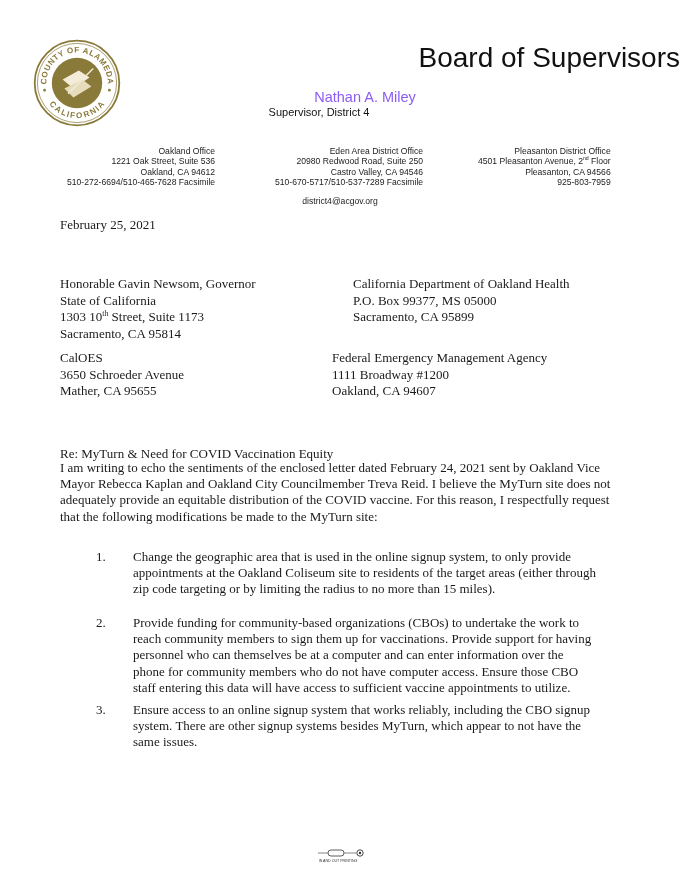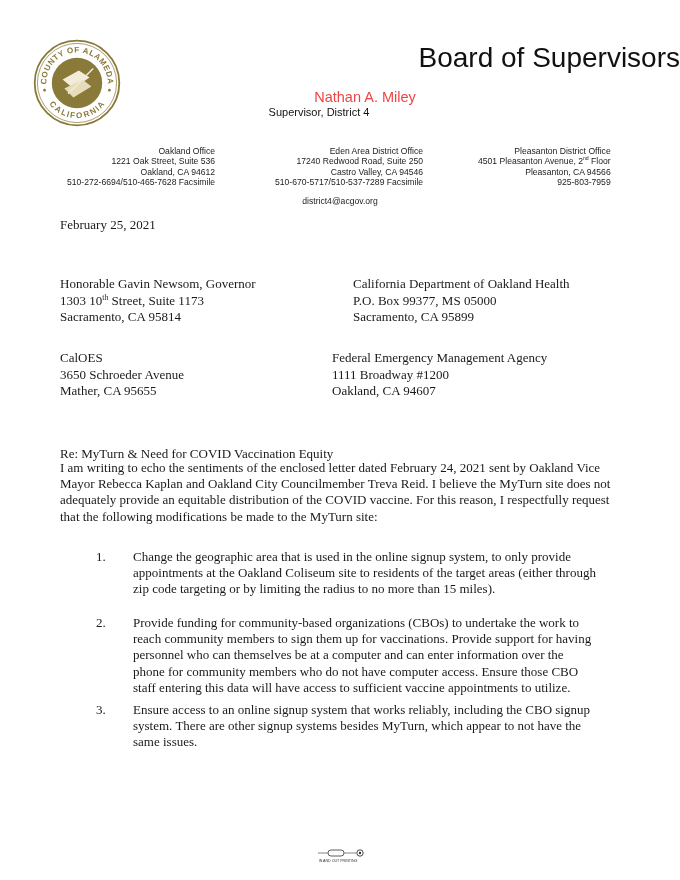--- a/index.html
+++ b/index.html
@@ -1,21 +1,21 @@
 <!DOCTYPE html>
 <html><head>
 <meta charset="utf-8">
 <style>
   html, body { margin: 0; padding: 0; background: #ffffff; }
   body { width: 680px; height: 880px; position: relative; overflow: hidden; color: #1a1a1a; }
   .sans { font-family: "Liberation Sans", sans-serif; }
   .serif { font-family: "Liberation Serif", serif; }
   #seal { position: absolute; left: 32px; top: 38px; width: 90px; height: 90px; }
   #title { position: absolute; left: 0; top: 42px; width: 680px; text-align: right; padding-left: 48px; box-sizing: border-box; font-size: 28px; color: #111; }
-  #sup-name { position: absolute; left: 0; top: 89px; width: 680px; text-align: center; padding-left: 50px; box-sizing: border-box; font-size: 14.5px; color: #ef4444; }
+  #sup-name { position: absolute; left: 0; top: 89px; width: 680px; text-align: center; padding-left: 50px; box-sizing: border-box; font-size: 14.5px; color: #8b5cf6; }
   #sup-title { position: absolute; left: 0; top: 106px; width: 588px; text-align: center; padding-left: 50px; box-sizing: border-box; font-size: 11px; color: #111; }
   .office { position: absolute; top: 146px; font-size: 8.6px; line-height: 10.4px; color: #222; text-align: right; }
   .office div { white-space: nowrap; }
   #office-0 { left: 67px; }
   #office-1 { left: 275px; }
   #office-2 { left: 478px; }
   sup { font-size: 60%; line-height: 0; vertical-align: super; }
   #email { position: absolute; top: 196px; left: 0; width: 680px; text-align: center; font-size: 8.6px; color: #222; }
   #date { position: absolute; top: 217px; left: 60px; font-size: 13px; }
   .addr { position: absolute; font-size: 13px; line-height: 16.5px; }
@@ -63,37 +63,38 @@
 <div id="sup-title" class="sans">Supervisor, District 4</div>
 
 <div id="office-0" class="office sans">
   <div>Oakland Office</div>
   <div>1221 Oak Street, Suite 536</div>
   <div>Oakland, CA  94612</div>
   <div>510-272-6694/510-465-7628 Facsimile</div>
 </div>
 <div id="office-1" class="office sans">
   <div>Eden Area District Office</div>
-  <div>17240 Redwood Road, Suite 250</div>
+  <div>20980 Redwood Road, Suite 250</div>
   <div>Castro Valley, CA  94546</div>
   <div>510-670-5717/510-537-7289 Facsimile</div>
 </div>
 <div id="office-2" class="office sans">
   <div>Pleasanton District Office</div>
   <div><span>4501 Pleasanton Avenue, 2</span><sup>nd</sup><span> Floor</span></div>
   <div>Pleasanton, CA 94566</div>
   <div>925-803-7959</div>
 </div>
 
 <div id="email" class="sans">district4@acgov.org</div>
 
 <div id="date" class="serif">February 25, 2021</div>
 
 <div id="addr-0" class="addr serif">
   <div>Honorable Gavin Newsom, Governor</div>
+  <div>State of California</div>
   <div><span>1303 10</span><sup>th</sup><span> Street, Suite 1173</span></div>
   <div>Sacramento, CA 95814</div>
 </div>
 <div id="addr-1" class="addr serif">
   <div>California Department of Oakland Health</div>
   <div>P.O. Box 99377, MS 05000</div>
   <div>Sacramento, CA 95899</div>
 </div>
 <div id="addr-2" class="addr serif">
   <div>CalOES</div>

